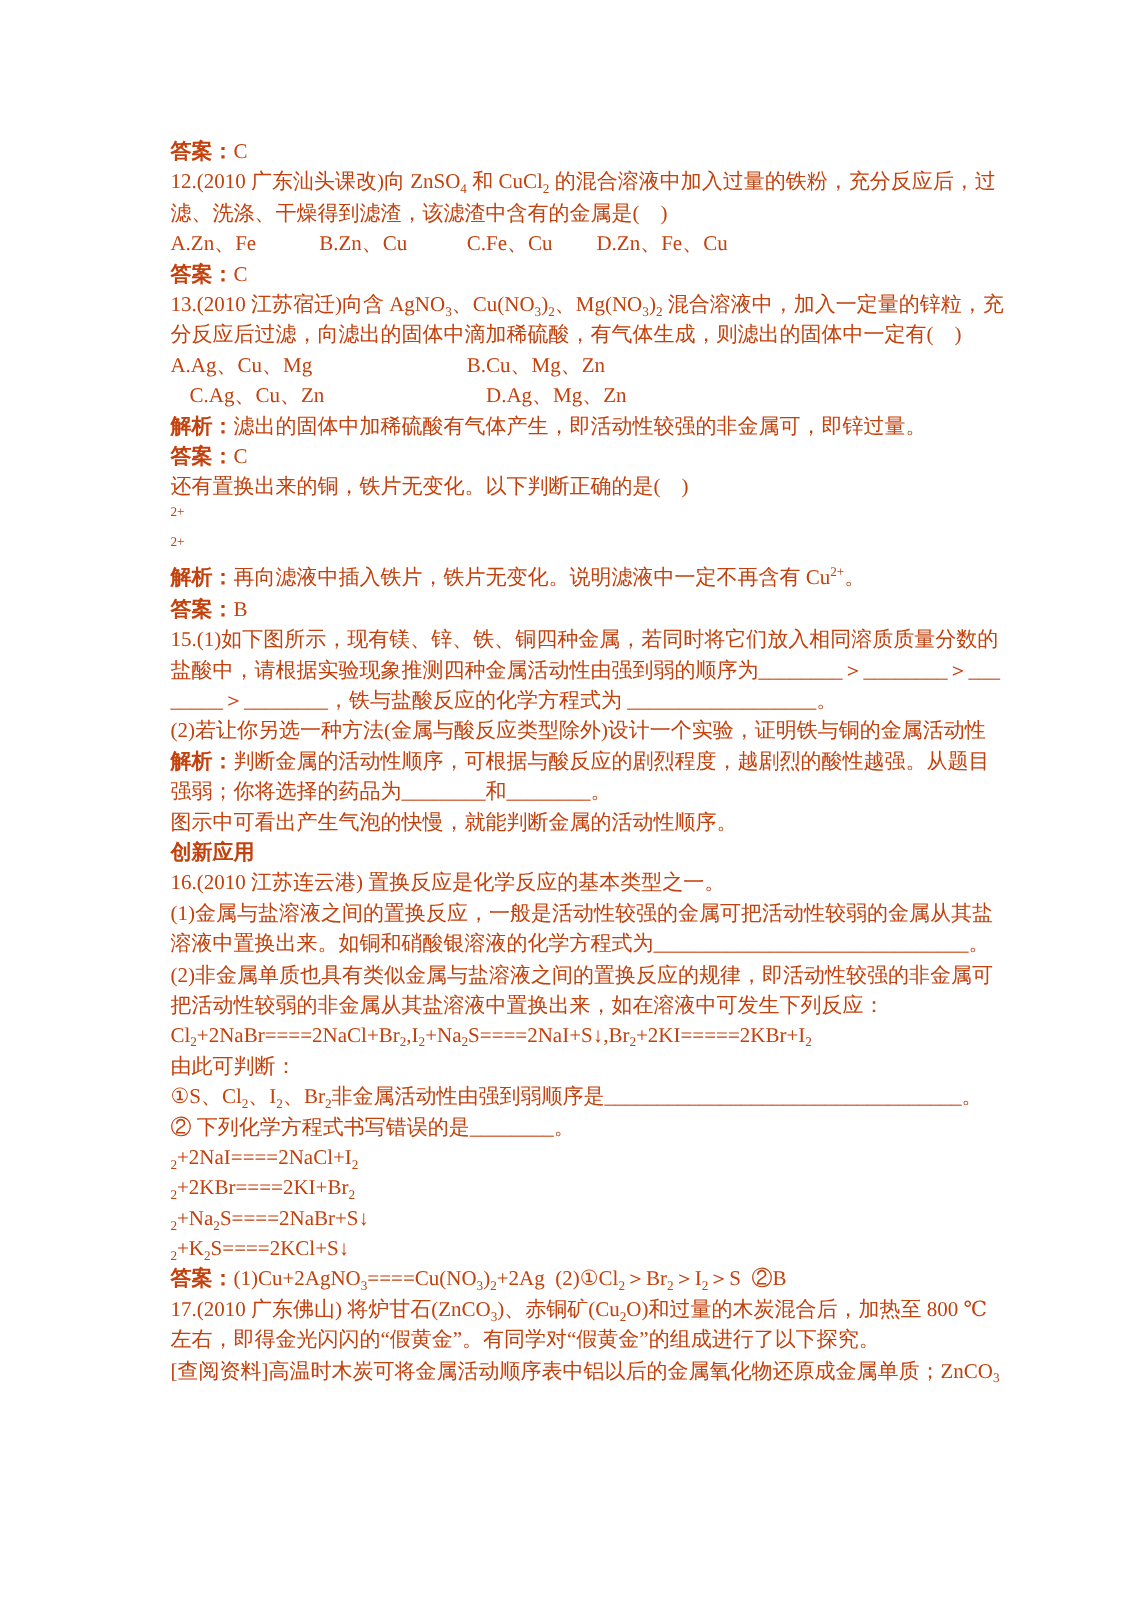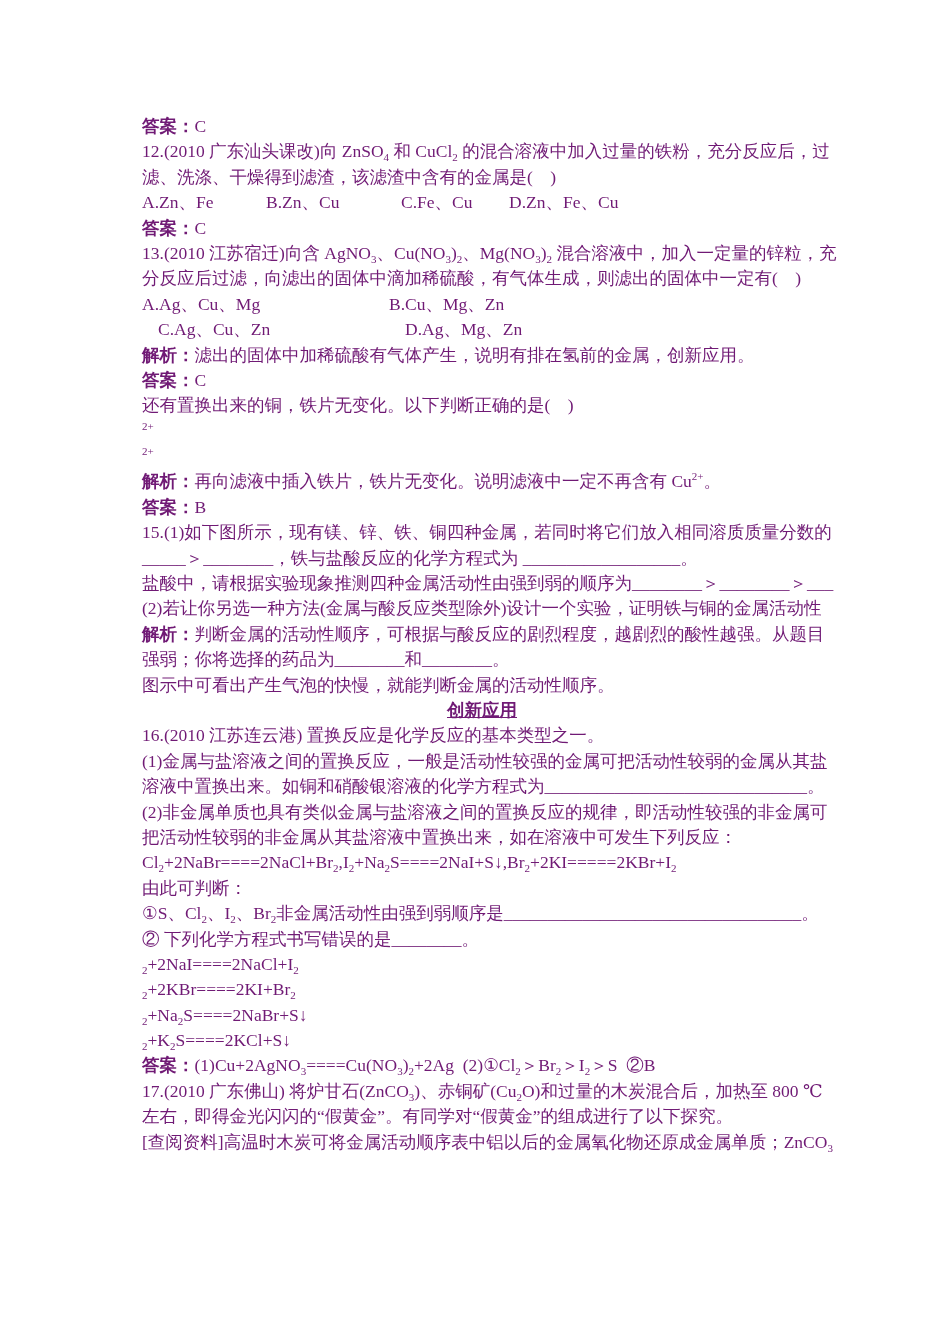--- a/index.html
+++ b/index.html
@@ -1,52 +1,52 @@
 <!DOCTYPE html>
 <html><head>
 <meta charset="utf-8">
 <style>
   html,body{margin:0;padding:0;background:#e8e8e8;}
   .page{
     width:950px;height:1344px;background:#ffffff;position:relative;
-    font-family:"Liberation Serif","DejaVu Serif",serif;color:#701a75;
+    font-family:"Liberation Serif","DejaVu Serif",serif;color:#c2410c;
     overflow:hidden;margin:0 auto;
   }
   .doc{position:absolute;left:142px;top:114px;width:680px;}
   .ln{height:25.4px;line-height:25.4px;font-size:17.5px;white-space:pre;}
-  .center{text-align:center;text-decoration:underline;}
+  .center{text-align:left;}
   .b{font-weight:bold;}
   .sub{font-size:11px;line-height:0;vertical-align:-4px;}
   .sup{font-size:11px;line-height:0;vertical-align:7px;}
   .tab{display:inline-block;}
 </style>
 </head>
 <body>
 
 <div class="page">
   <div class="doc">
       <div class="ln"><span class="b">答案：</span><span class="">C</span></div>
       <div class="ln"><span class="">12.(2010 广东汕头课改)向 ZnSO</span><span class="sub">4</span><span class=""> 和 CuCl</span><span class="sub">2</span><span class=""> 的混合溶液中加入过量的铁粉，充分反应后，过</span></div>
       <div class="ln"><span class="">滤、洗涤、干燥得到滤渣，该滤渣中含有的金属是(　)</span></div>
-      <div class="ln"><span class="tab" style="width: 124px;">A.Zn、Fe</span><span class="tab" style="width: 123px;">B.Zn、Cu</span><span class="tab" style="width: 108px; margin-left: 12px;">C.Fe、Cu</span><span class="">D.Zn、Fe、Cu</span></div>
+      <div class="ln"><span class="tab" style="width: 124px;">A.Zn、Fe</span><span class="tab" style="width: 123px;">B.Zn、Cu</span><span class="tab" style="width: 108px;">C.Fe、Cu</span><span class="">D.Zn、Fe、Cu</span></div>
       <div class="ln"><span class="b">答案：</span><span class="">C</span></div>
       <div class="ln"><span class="">13.(2010 江苏宿迁)向含 AgNO</span><span class="sub">3</span><span class="">、Cu(NO</span><span class="sub">3</span><span class="">)</span><span class="sub">2</span><span class="">、Mg(NO</span><span class="sub">3</span><span class="">)</span><span class="sub">2</span><span class=""> 混合溶液中，加入一定量的锌粒，充</span></div>
       <div class="ln"><span class="">分反应后过滤，向滤出的固体中滴加稀硫酸，有气体生成，则滤出的固体中一定有(　)</span></div>
       <div class="ln"><span class="tab" style="width: 247px;">A.Ag、Cu、Mg</span><span class="">B.Cu、Mg、Zn</span></div>
       <div class="ln"><span class="tab" style="width: 247px; margin-left: 16px;">C.Ag、Cu、Zn</span><span class="">D.Ag、Mg、Zn</span></div>
-      <div class="ln"><span class="b">解析：</span><span class="">滤出的固体中加稀硫酸有气体产生，说明有排在氢前的金属，创新应用。</span></div>
+      <div class="ln"><span class="b">解析：</span><span class="">滤出的固体中加稀硫酸有气体产生，即活动性较强的非金属可，即锌过量。</span></div>
       <div class="ln"><span class="b">答案：</span><span class="">C</span></div>
       <div class="ln"><span class="">还有置换出来的铜，铁片无变化。以下判断正确的是(　)</span></div>
       <div class="ln"><span class="sup">2+</span></div>
       <div class="ln"><span class="sup">2+</span></div>
       <div class="ln"><span class="b">解析：</span><span class="">再向滤液中插入铁片，铁片无变化。说明滤液中一定不再含有 Cu</span><span class="sup">2+</span><span class="">。</span></div>
       <div class="ln"><span class="b">答案：</span><span class="">B</span></div>
       <div class="ln"><span class="">15.(1)如下图所示，现有镁、锌、铁、铜四种金属，若同时将它们放入相同溶质质量分数的</span></div>
+      <div class="ln"><span class="">盐酸中，请根据实验现象推测四种金属活动性由强到弱的顺序为________＞________＞___</span></div>
       <div class="ln"><span class="">_____＞________，铁与盐酸反应的化学方程式为 __________________。</span></div>
-      <div class="ln"><span class="">盐酸中，请根据实验现象推测四种金属活动性由强到弱的顺序为________＞________＞___</span></div>
       <div class="ln"><span class="">(2)若让你另选一种方法(金属与酸反应类型除外)设计一个实验，证明铁与铜的金属活动性</span></div>
       <div class="ln"><span class="b">解析：</span><span class="">判断金属的活动性顺序，可根据与酸反应的剧烈程度，越剧烈的酸性越强。从题目</span></div>
       <div class="ln"><span class="">强弱；你将选择的药品为________和________。</span></div>
       <div class="ln"><span class="">图示中可看出产生气泡的快慢，就能判断金属的活动性顺序。</span></div>
       <div class="ln center"><span class="b">创新应用</span></div>
       <div class="ln"><span class="">16.(2010 江苏连云港) 置换反应是化学反应的基本类型之一。</span></div>
       <div class="ln"><span class="">(1)金属与盐溶液之间的置换反应，一般是活动性较强的金属可把活动性较弱的金属从其盐</span></div>
       <div class="ln"><span class="">溶液中置换出来。如铜和硝酸银溶液的化学方程式为______________________________。</span></div>
       <div class="ln"><span class="">(2)非金属单质也具有类似金属与盐溶液之间的置换反应的规律，即活动性较强的非金属可</span></div>
       <div class="ln"><span class="">把活动性较弱的非金属从其盐溶液中置换出来，如在溶液中可发生下列反应：</span></div>

